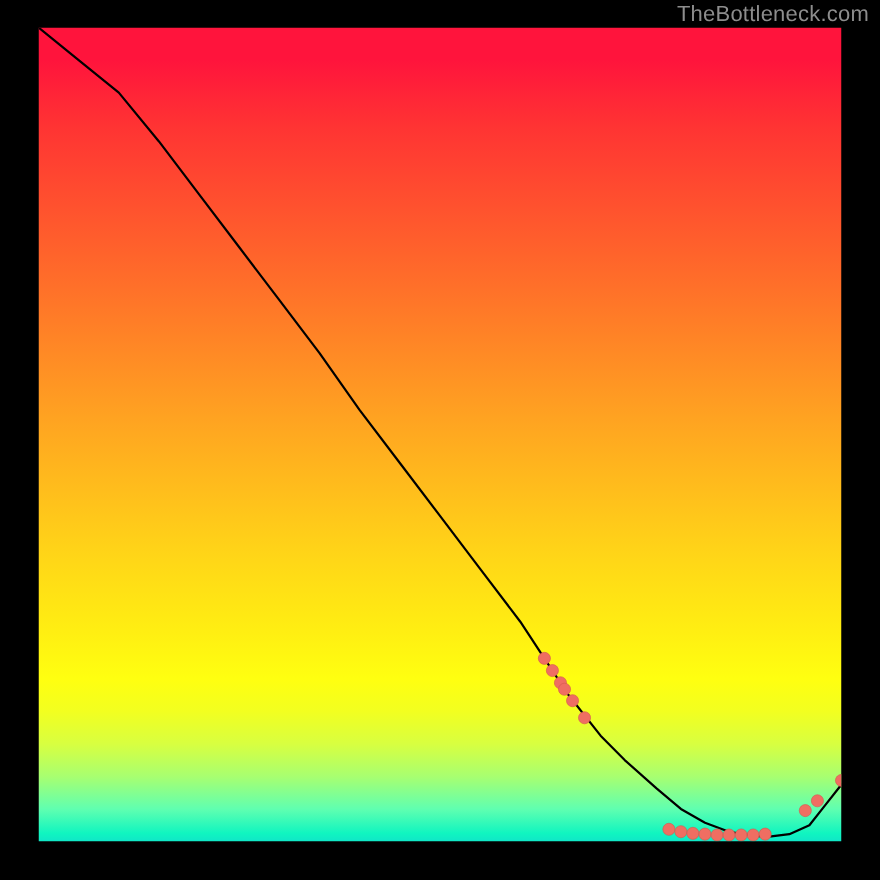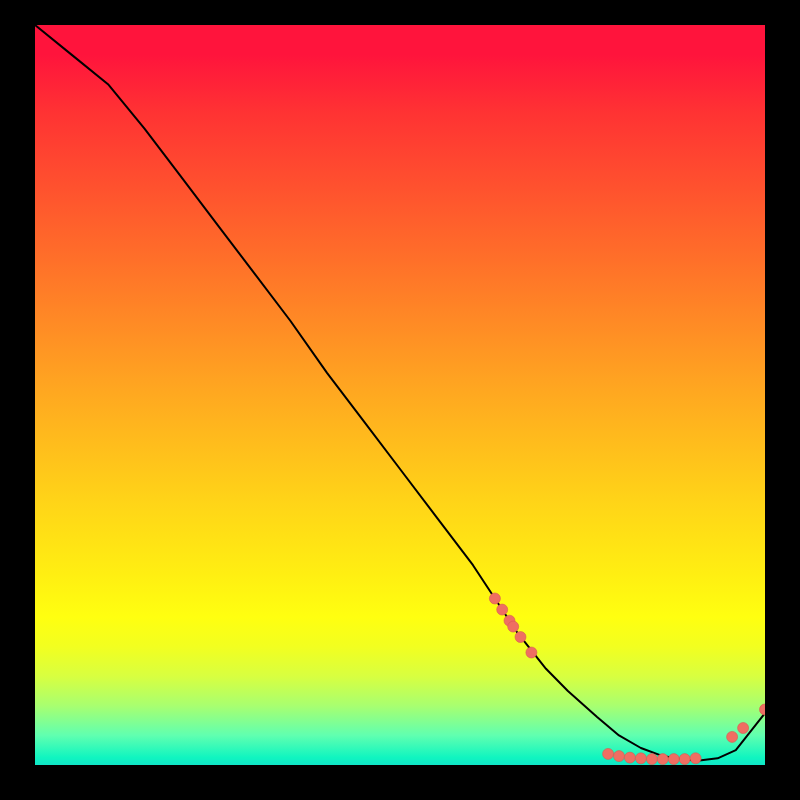--- a/index.html
+++ b/index.html
@@ -59,20 +59,21 @@
     color: #8d8d8d;
     font-size: 20px;
     font-weight: 500;
     letter-spacing: 0.2px;
   }
 </style>
 </head>
 <body>
 
 <div class="wrap">
+  <div class="watermark">TheBottleneck.com</div>
   <div class="plot">
     <div class="gradient"></div>
     <svg class="curve" viewBox="0 0 730 740" preserveAspectRatio="none">
       <path id="curve-path" fill="none" stroke="#000" stroke-width="2" stroke-linejoin="round" stroke-linecap="round" d="M0.0 0.0 L36.5 29.6 L73.0 59.2 L109.5 103.6 L146.0 151.7 L182.5 199.8 L219.0 247.9 L255.5 296.0 L292.0 347.8 L328.5 395.9 L365.0 444.0 L401.5 492.1 L438.0 540.2 L459.9 573.5 L481.8 606.8 L511.0 643.8 L532.9 666.0 L562.1 691.9 L584.0 710.4 L605.9 723.0 L627.8 731.1 L649.7 734.8 L664.3 735.6 L682.6 733.3 L700.8 725.2 L715.4 706.7 L730.0 688.2"></path>
       <g id="dots">
           <circle cx="459.9" cy="573.5" r="5.5" fill="#ef6e62" stroke="#d65a50" stroke-width="0.6"></circle>
           <circle cx="467.2" cy="584.6" r="5.5" fill="#ef6e62" stroke="#d65a50" stroke-width="0.6"></circle>
           <circle cx="474.5" cy="595.7" r="5.5" fill="#ef6e62" stroke="#d65a50" stroke-width="0.6"></circle>
           <circle cx="478.2" cy="601.6" r="5.5" fill="#ef6e62" stroke="#d65a50" stroke-width="0.6"></circle>
           <circle cx="485.5" cy="612.0" r="5.5" fill="#ef6e62" stroke="#d65a50" stroke-width="0.6"></circle>

